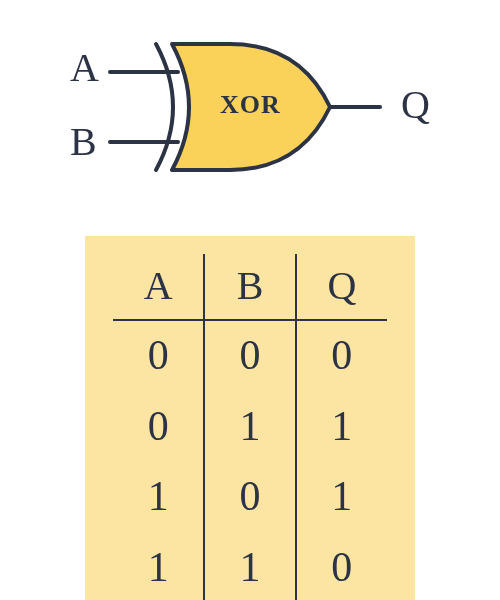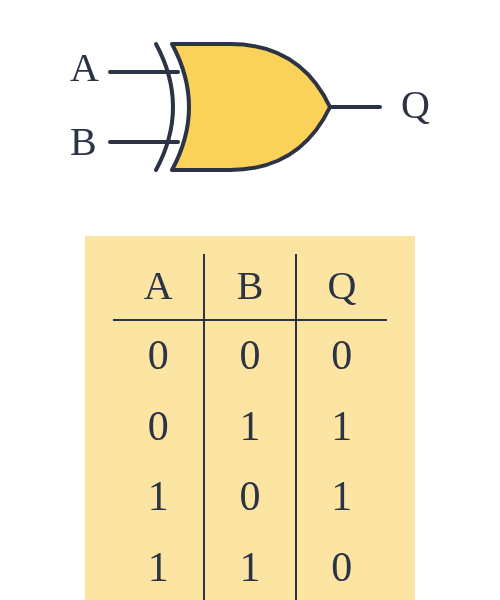--- a/index.html
+++ b/index.html
@@ -105,20 +105,21 @@
       <path d="M 86 14 Q 120 77 86 140" fill="none" stroke="var(--ink)" stroke-width="4" stroke-linecap="round"></path>
 
       <path d="M 102 14
                Q 136 77 102 140
                L 160 140
                Q 230 140 260 77
                Q 230 14 160 14
                Z" fill="var(--gate-fill)" stroke="var(--ink)" stroke-width="4" stroke-linejoin="round"></path>
     </svg>
 
+    <span class="gate-text">XOR</span>
   </div>
 
   <div class="tt">
     <table>
       <thead>
         <tr>
           <th>A</th>
           <th>B</th>
           <th>Q</th>
         </tr>

